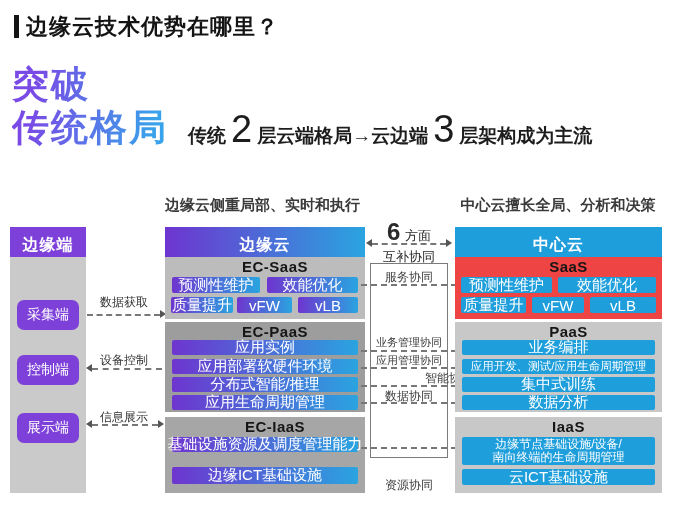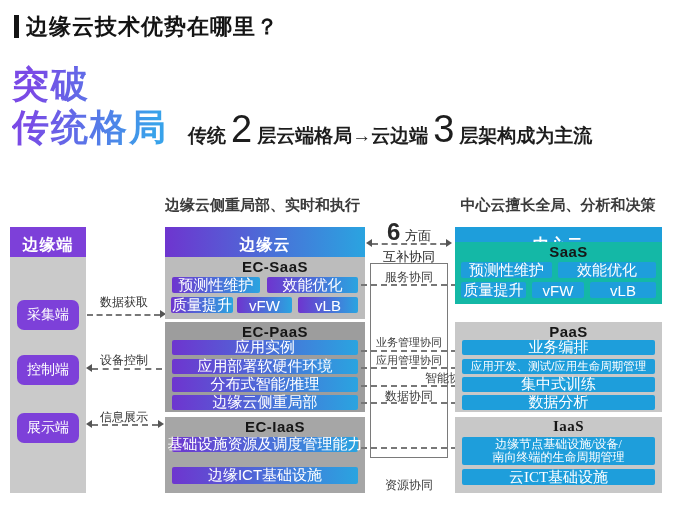--- a/index.html
+++ b/index.html
@@ -102,21 +102,21 @@
     <div class="chip grad" style="left:6px;top:40px;width:62px;height:16px;">质量提升</div>
     <div class="chip grad" style="left:72px;top:40px;width:55px;height:16px;">vFW</div>
     <div class="chip grad" style="left:133px;top:40px;width:60px;height:16px;">vLB</div>
   </div>
 
   <div class="panel" style="left:165px;top:322px;width:200px;height:90px;background:#9d9d9d;">
     <div class="panel-title">EC-PaaS</div>
     <div class="chip grad" style="left:7px;top:18px;width:186px;height:15px;">应用实例</div>
     <div class="chip grad" style="left:7px;top:37px;width:186px;height:15px;">应用部署软硬件环境</div>
     <div class="chip grad" style="left:7px;top:55px;width:186px;height:15px;">分布式智能/推理</div>
-    <div class="chip grad" style="left:7px;top:73px;width:186px;height:15px;">边缘云侧重局部</div>
+    <div class="chip grad" style="left:7px;top:73px;width:186px;height:15px;">应用生命周期管理</div>
   </div>
 
   <div class="panel" style="left:165px;top:417px;width:200px;height:76px;background:#a6a6a6;">
     <div class="panel-title">EC-IaaS</div>
     <div class="chip grad" style="left:7px;top:20px;width:186px;height:15px;">基础设施资源及调度管理能力</div>
     <div class="chip grad" style="left:7px;top:50px;width:186px;height:17px;">边缘ICT基础设施</div>
   </div>
 
   <div class="abs six-top">
     <span class="n6">6</span>
@@ -136,38 +136,38 @@
   <div class="dash co-line" style="top:447px;"></div>
   <div class="co-label" style="top:269px;">服务协同</div>
   <div class="co-label" style="top:335px;font-size:11px;">业务管理协同</div>
   <div class="co-label" style="top:353px;font-size:11px;">应用管理协同</div>
   <div class="co-label" style="top:370px;padding-left:40px;">智能协同</div>
   <div class="co-label" style="top:388px;">数据协同</div>
   <div class="co-label" style="top:431px;margin-top:46px;">资源协同</div>
 
   <div class="abs hdr blue" style="left:455px;top:227px;width:207px;">中心云</div>
 
-  <div class="panel" style="left:455px;top:242px;width:207px;height:62px;background:#14b8a6;">
+  <div class="panel" style="left:455px;top:257px;width:207px;height:62px;background:#ef4444;">
     <div class="panel-title">SaaS</div>
     <div class="chip blue" style="left:6px;top:20px;width:91px;height:16px;">预测性维护</div>
     <div class="chip blue" style="left:103px;top:20px;width:98px;height:16px;">效能优化</div>
     <div class="chip blue" style="left:6px;top:40px;width:65px;height:16px;">质量提升</div>
     <div class="chip blue" style="left:77px;top:40px;width:52px;height:16px;">vFW</div>
     <div class="chip blue" style="left:135px;top:40px;width:66px;height:16px;">vLB</div>
   </div>
 
   <div class="panel" style="left:455px;top:322px;width:207px;height:90px;background:#c8c8c8;">
     <div class="panel-title">PaaS</div>
     <div class="chip blue" style="left:7px;top:18px;width:193px;height:15px;">业务编排</div>
     <div class="chip blue" style="left:7px;top:37px;width:193px;height:15px;font-size:11.5px;">应用开发、测试/应用生命周期管理</div>
     <div class="chip blue" style="left:7px;top:55px;width:193px;height:15px;">集中式训练</div>
     <div class="chip blue" style="left:7px;top:73px;width:193px;height:15px;">数据分析</div>
   </div>
 
-  <div class="panel" style="left:455px;top:417px;width:207px;height:76px;background:#c8c8c8;font-family:Liberation Serif, serif;">
+  <div class="panel" style="left:455px;top:417px;width:207px;height:76px;background:#c8c8c8;">
     <div class="panel-title">IaaS</div>
     <div class="chip blue chip-2line" style="left:7px;top:20px;width:193px;height:28px;">
       <span>边缘节点基础设施/设备/</span>
       <span>南向终端的生命周期管理</span>
     </div>
     <div class="chip blue" style="left:7px;top:52px;width:193px;height:16px;">云ICT基础设施</div>
   </div>
 
 </div>
 

